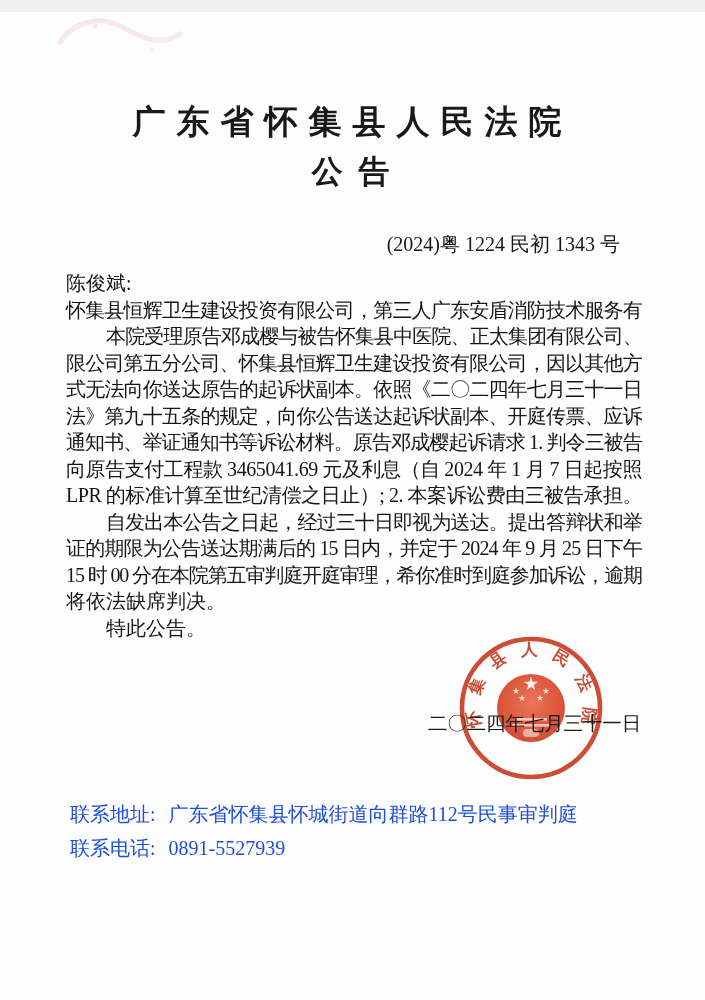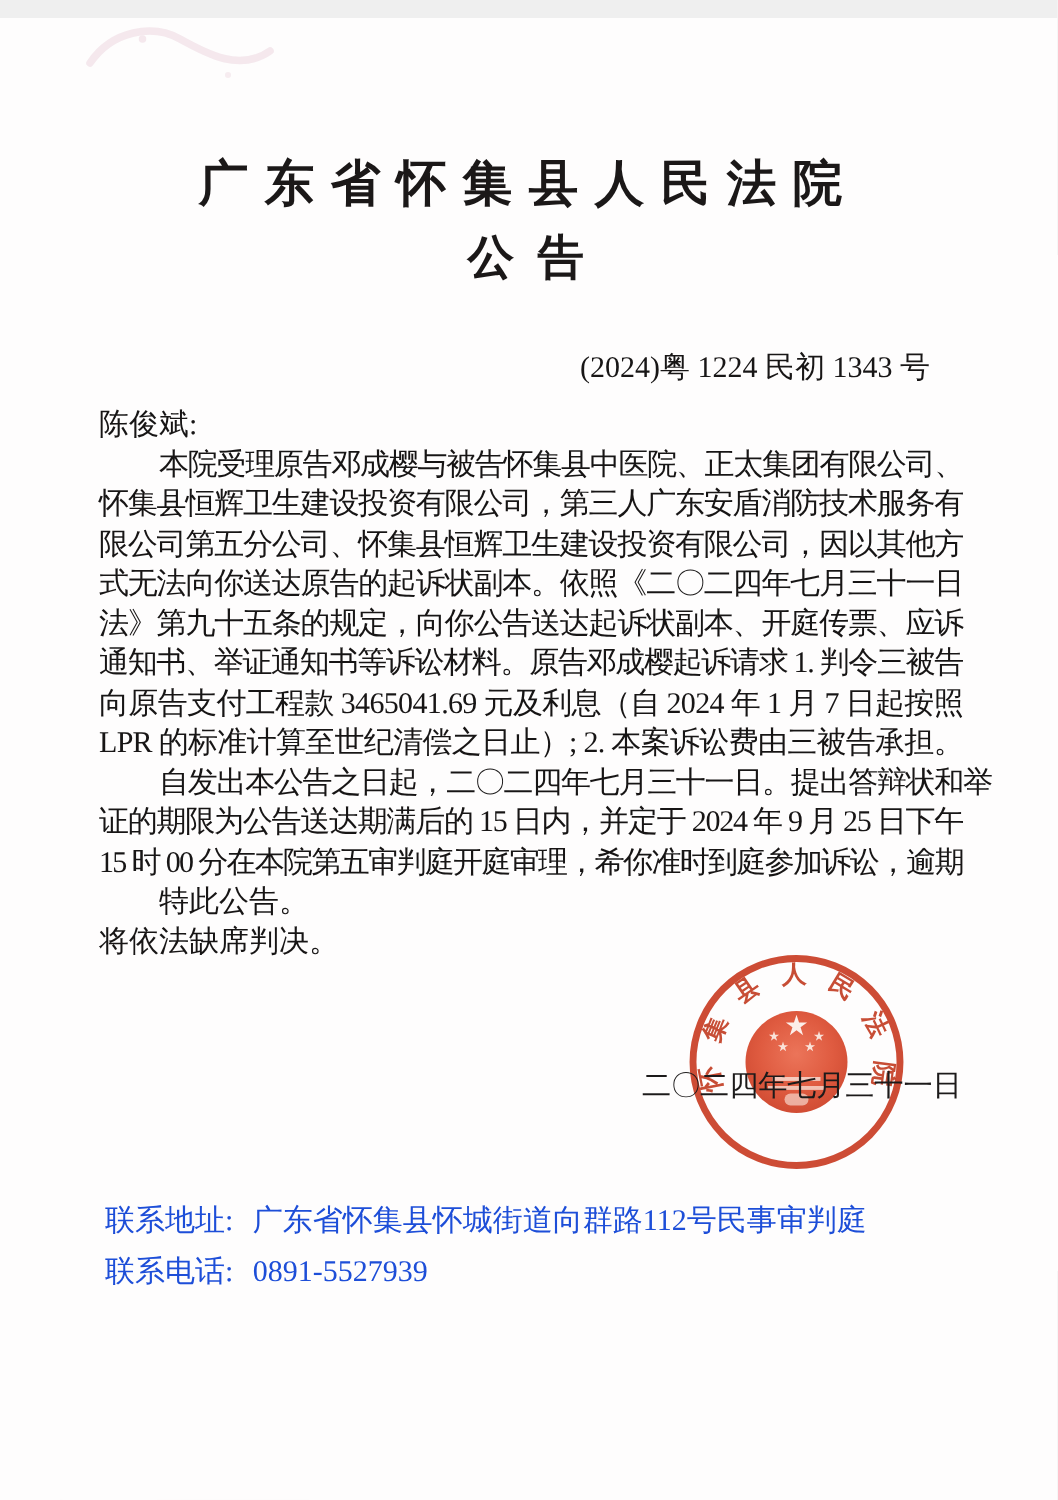--- a/index.html
+++ b/index.html
@@ -65,33 +65,33 @@
     <circle cx="112" cy="38" r="2" fill="#efdbe3" opacity="0.5"></circle>
   </svg>
 
   <h1 class="title">广东省怀集县人民法院</h1>
   <h2 class="subtitle">公 告</h2>
 
   <div class="case-no">(2024)粤 1224 民初 1343 号</div>
 
   <div class="body-text">
     <div class="line"><span>陈俊斌:</span></div>
+    <div class="line j"><span style="letter-spacing: -0.8px;">怀集县恒辉卫生建设投资有限公司，第三人广东安盾消防技术服务有</span></div>
     <div class="line j indent"><span style="letter-spacing: -0.857143px;">本院受理原告邓成樱与被告怀集县中医院、正太集团有限公司、</span></div>
-    <div class="line j"><span style="letter-spacing: -0.8px;">怀集县恒辉卫生建设投资有限公司，第三人广东安盾消防技术服务有</span></div>
     <div class="line j"><span style="letter-spacing: -0.8px;">限公司第五分公司、怀集县恒辉卫生建设投资有限公司，因以其他方</span></div>
     <div class="line j"><span style="letter-spacing: -0.8px;">式无法向你送达原告的起诉状副本。依照《二〇二四年七月三十一日</span></div>
     <div class="line j"><span style="letter-spacing: -0.8px;">法》第九十五条的规定，向你公告送达起诉状副本、开庭传票、应诉</span></div>
     <div class="line j"><span style="letter-spacing: -0.878788px;">通知书、举证通知书等诉讼材料。原告邓成樱起诉请求 1. 判令三被告</span></div>
     <div class="line j"><span style="letter-spacing: -0.431818px;">向原告支付工程款 3465041.69 元及利息（自 2024 年 1 月 7 日起按照</span></div>
     <div class="line"><span style="letter-spacing: -0.464286px;">LPR 的标准计算至世纪清偿之日止）; 2. 本案诉讼费由三被告承担。</span></div>
-    <div class="line j indent"><span style="letter-spacing: -0.857143px;">自发出本公告之日起，二〇二四年七月三十一日。提出答辩状和举</span></div>
+    <div class="line j indent"><span style="letter-spacing: -0.857143px;">自发出本公告之日起，经过三十日即视为送达。提出答辩状和举</span></div>
     <div class="line j"><span style="letter-spacing: -0.829268px;">证的期限为公告送达期满后的 15 日内，并定于 2024 年 9 月 25 日下午</span></div>
     <div class="line j"><span style="letter-spacing: -1.11429px;">15 时 00 分在本院第五审判庭开庭审理，希你准时到庭参加诉讼，逾期</span></div>
+    <div class="line"><span>将依法缺席判决。</span></div>
     <div class="line indent"><span>特此公告。</span></div>
-    <div class="line"><span>将依法缺席判决。</span></div>
   </div>
 
   <svg class="seal-svg" width="158" height="154" viewBox="0 0 158 154">
     <defs>
       <radialGradient id="emblemG" cx="50%" cy="42%" r="65%">
         <stop offset="0%" stop-color="#ea6a4d"></stop>
         <stop offset="55%" stop-color="#dd4f32"></stop>
         <stop offset="100%" stop-color="#c93a20"></stop>
       </radialGradient>
       <path id="sealArc" d="M29.2,94.1 A53,53 0 1 1 128.8,94.1" fill="none"></path>

